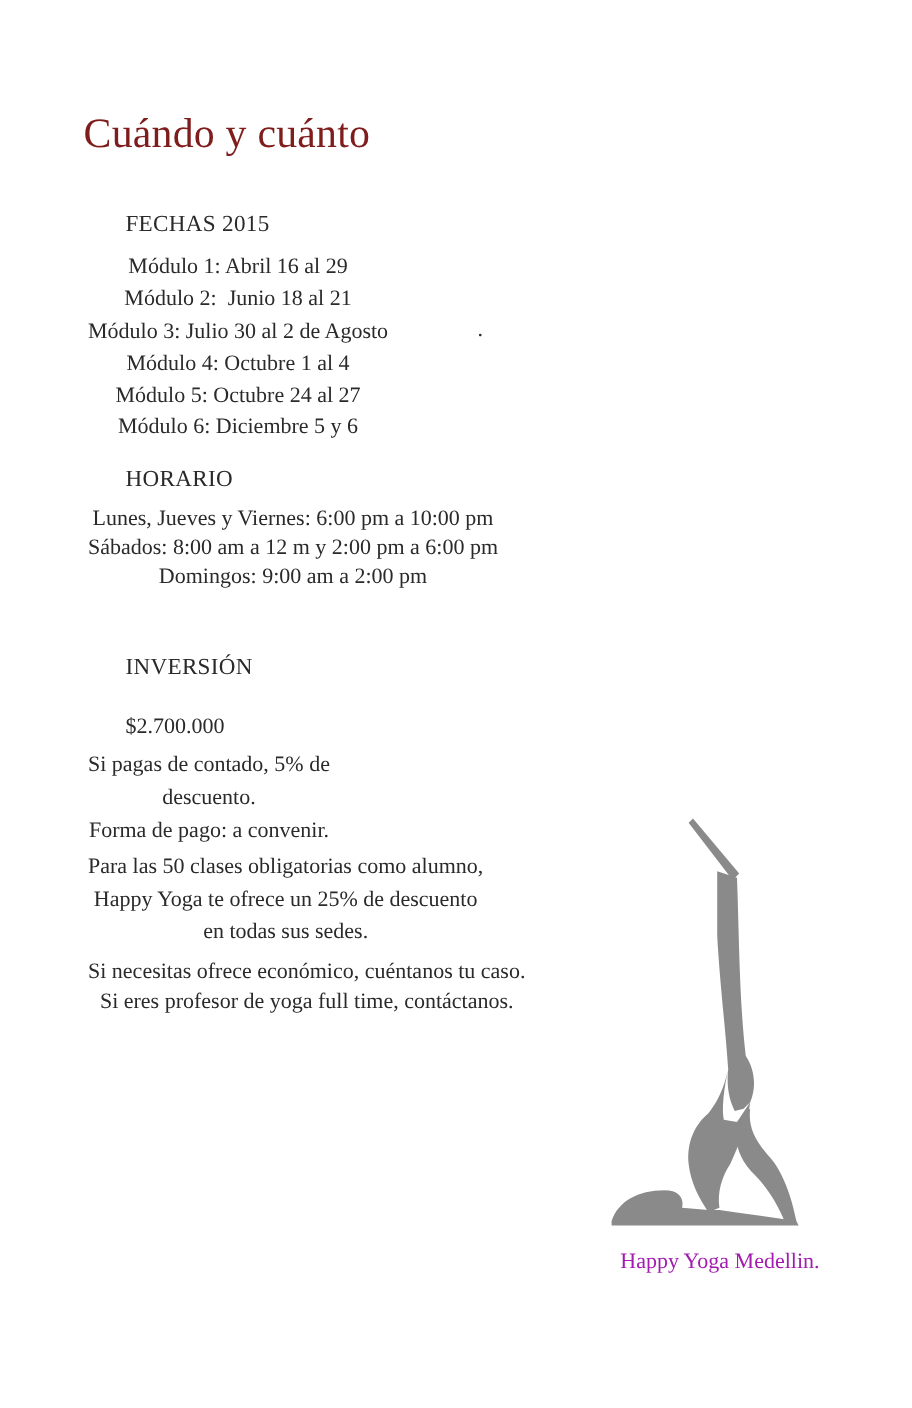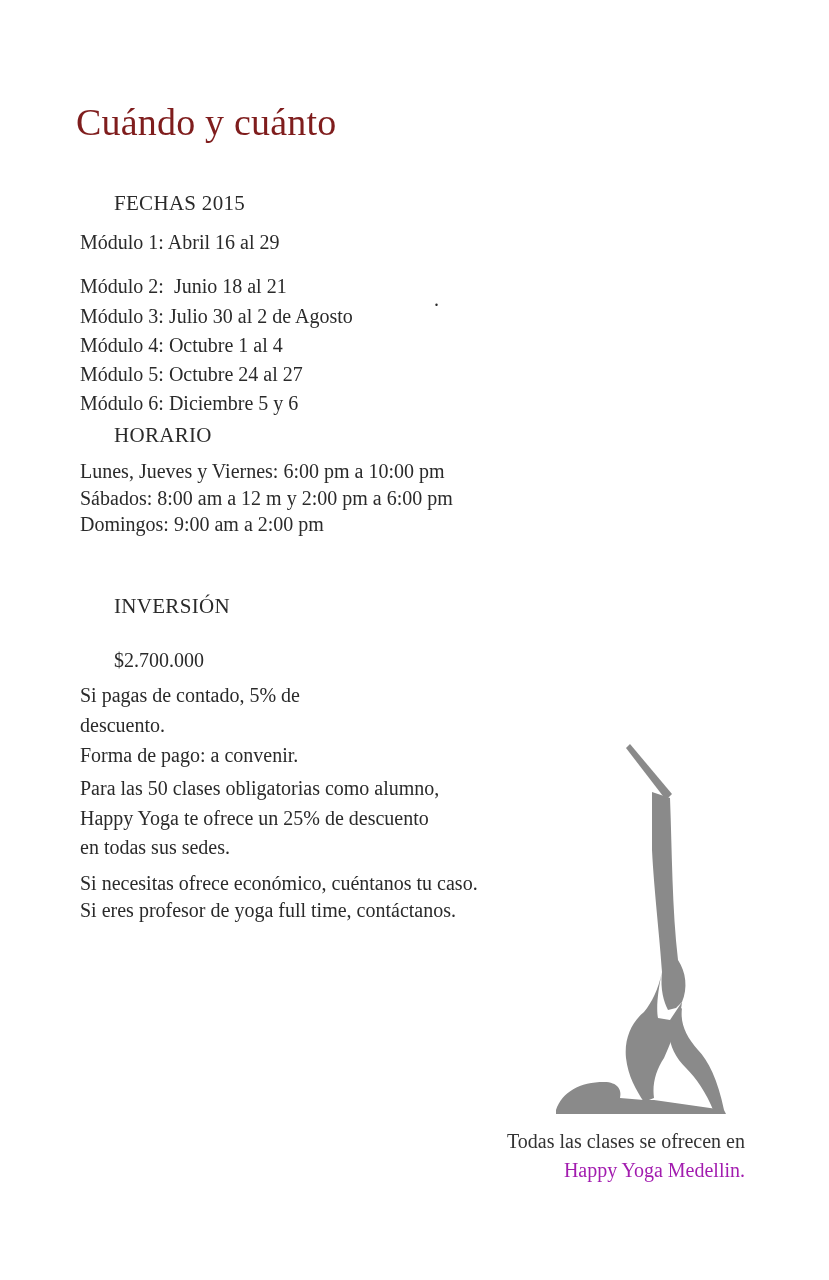--- a/index.html
+++ b/index.html
@@ -5,37 +5,37 @@
     html, body { margin: 0; padding: 0; background: #ffffff; }
     body {
       width: 829px; height: 1280px; position: relative; overflow: hidden;
       font-family: "Liberation Serif", "DejaVu Serif", serif;
       color: #2a2a2a;
     }
     .abs { position: absolute; white-space: nowrap; margin-left: 34px; }
     .title { left: 76px; top: 100px; font-size: 38px; color: #7f1d1d; letter-spacing: 0.2px; }
     .heading { font-size: 21px; color: #2a2a2a; letter-spacing: 0.3px; }
     .line { font-size: 20px; color: #2a2a2a; }
-    .lines { position: absolute; left: 80px; }
+    .lines { position: absolute; left: 80px; text-align: center; }
     .lines div { white-space: nowrap; }
     .dot { position: absolute; left: 434px; top: 288px; font-size: 20px; }
     .illus { position: absolute; left: 548px; top: 740px; width: 200px; height: 380px; }
     .footer { position: absolute; right: 84px; text-align: right; font-size: 20px; }
     .footer .l1 { color: #333333; }
     .footer .l2 { color: #a21caf; margin-top: 6px; }
   </style>
 </head>
 <body>
 
 <h1 class="abs title" style="margin:0;font-weight:normal;">Cuándo y cuánto</h1>
 
 <div class="abs heading" style="left:80px; top:191px;">FECHAS 2015</div>
 <div class="lines line" style="top:228px; line-height:29.3px;">
   <div>Módulo 1: Abril 16 al 29</div>
-  <div style="white-space:pre;margin-top:15px;">Módulo 2:  Junio 18 al 21</div>
+  <div style="white-space:pre;">Módulo 2:  Junio 18 al 21</div>
   <div>Módulo 3: Julio 30 al 2 de Agosto</div>
   <div>Módulo 4: Octubre 1 al 4</div>
   <div>Módulo 5: Octubre 24 al 27</div>
   <div>Módulo 6: Diciembre 5 y 6</div>
 </div>
 <div class="dot">.</div>
 
 <div class="abs heading" style="left:80px; top:423px;">HORARIO</div>
 <div class="lines line" style="top:458px; line-height:26.5px;">
   <div>Lunes, Jueves y Viernes: 6:00 pm a 10:00 pm</div>
@@ -74,15 +74,14 @@
       <path d="M114 232 C110 250 108 268 110 278 L122 280 L134 262 C132 280 124 300 116 318 C108 330 104 344 106 358 L96 362 C88 350 80 336 78 318 C76 298 84 282 96 272 C104 262 110 250 114 232 Z"></path>
 
       <path d="M128 272 L134 268 C132 284 138 296 150 310 C160 320 170 340 176 370 L166 372 C158 352 148 338 138 328 C126 316 120 302 122 290 Z"></path>
 
       <path d="M8 370 C14 352 32 342 56 342 C70 342 74 350 72 358 L96 360 L106 360 L120 362 L176 370 L178 374 L8 374 Z"></path>
     </g>
   </svg>
 </div>
 
 <div class="footer" style="top:1130px;">
-  <div class="l1">Todas las clases se ofrecen en</div>
   <div class="l2">Happy Yoga Medellin.</div>
 </div>
 
 </body></html>

